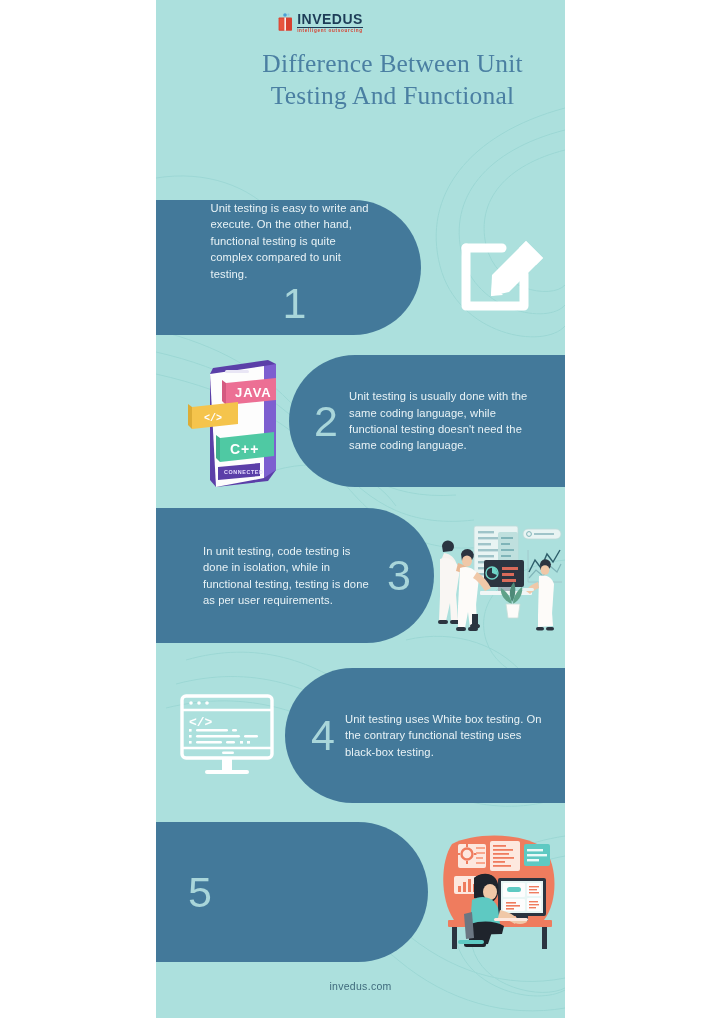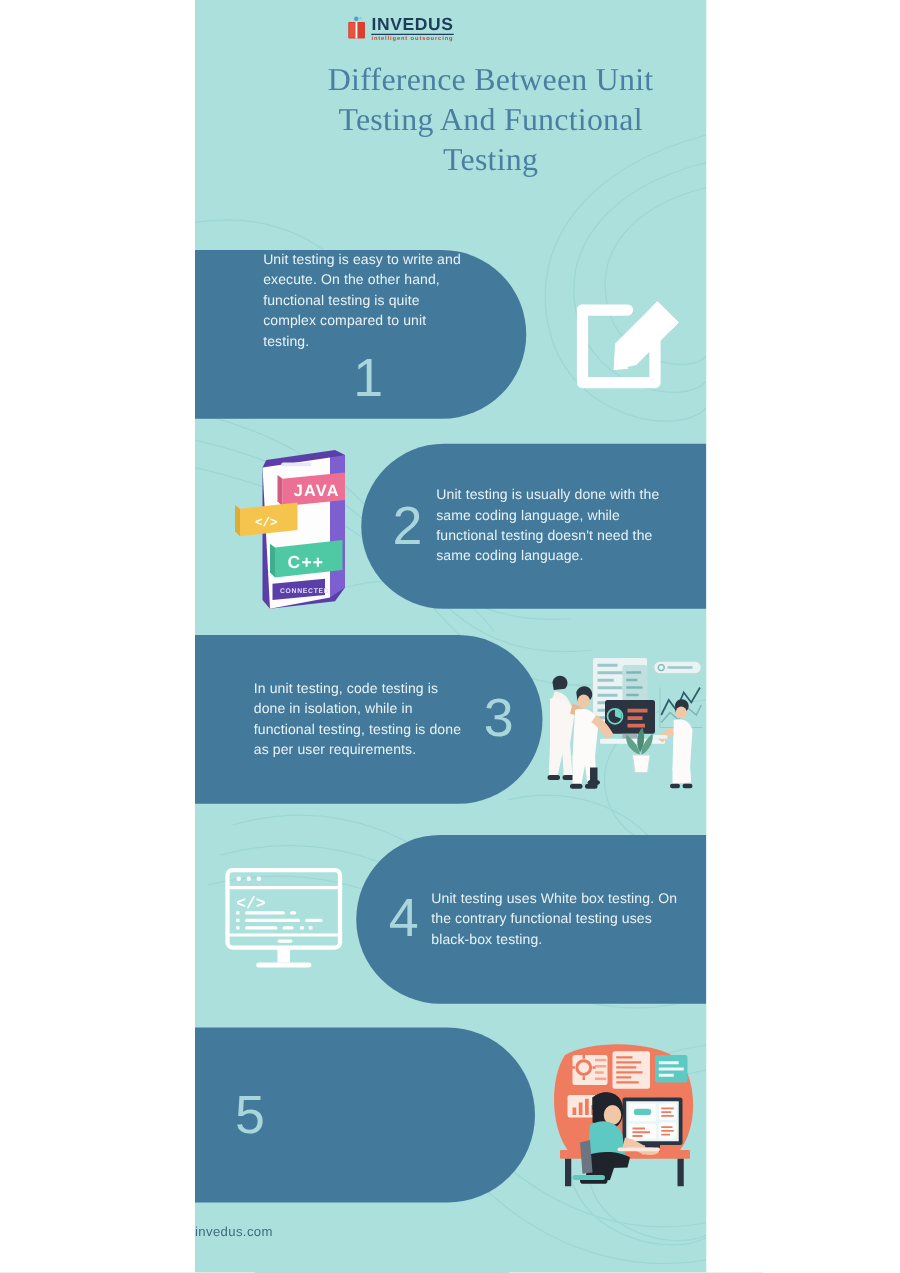--- a/index.html
+++ b/index.html
@@ -71,21 +71,21 @@
     line-height:1;
     color:#a9d6da;
     flex:none;
     text-align:center;
   }
 
   .art{position:absolute;top:0;}
 
   
   .footer{
-    position:absolute;left:0;top:980px;width:409px;text-align:left;
+    position:absolute;left:0;top:980px;width:409px;text-align:center;
     font-size:10.5px;color:#3f6a7c;letter-spacing:.3px;
   }
 
   svg{display:block;overflow:visible;}
 </style>
 </head>
 <body>
 
 <div class="page">
   <div class="info">
@@ -124,21 +124,20 @@
       </span>
       <span class="logo-text">
         <span class="logo-name">INVEDUS</span>
         <span class="logo-tag">intelligent outsourcing</span>
       </span>
     </div>
 
     <div class="title">
       <div>Difference Between Unit</div>
       <div>Testing And Functional</div>
-      <div>Testing</div>
     </div>
 
     <div class="block" style="top:200px;height:140px;">
       <div class="panel right-round" style="width:265px;height:135px;padding:0 14px 0 26px;flex-direction:column;">
         <div class="ptext" style="width:168px;">Unit testing is easy to write and execute. On the other hand, functional testing is quite complex compared to unit testing.</div>
         <div class="pnum" style="width:40px;">1</div>
       </div>
       <div class="art" style="left:288px;top:12px;">
         <svg width="110" height="110" viewBox="0 0 110 110">
           <path d="M22 36 L22 94 L80 94 L80 62" fill="none" stroke="#ffffff" stroke-width="9" stroke-linecap="round" stroke-linejoin="round"></path>

